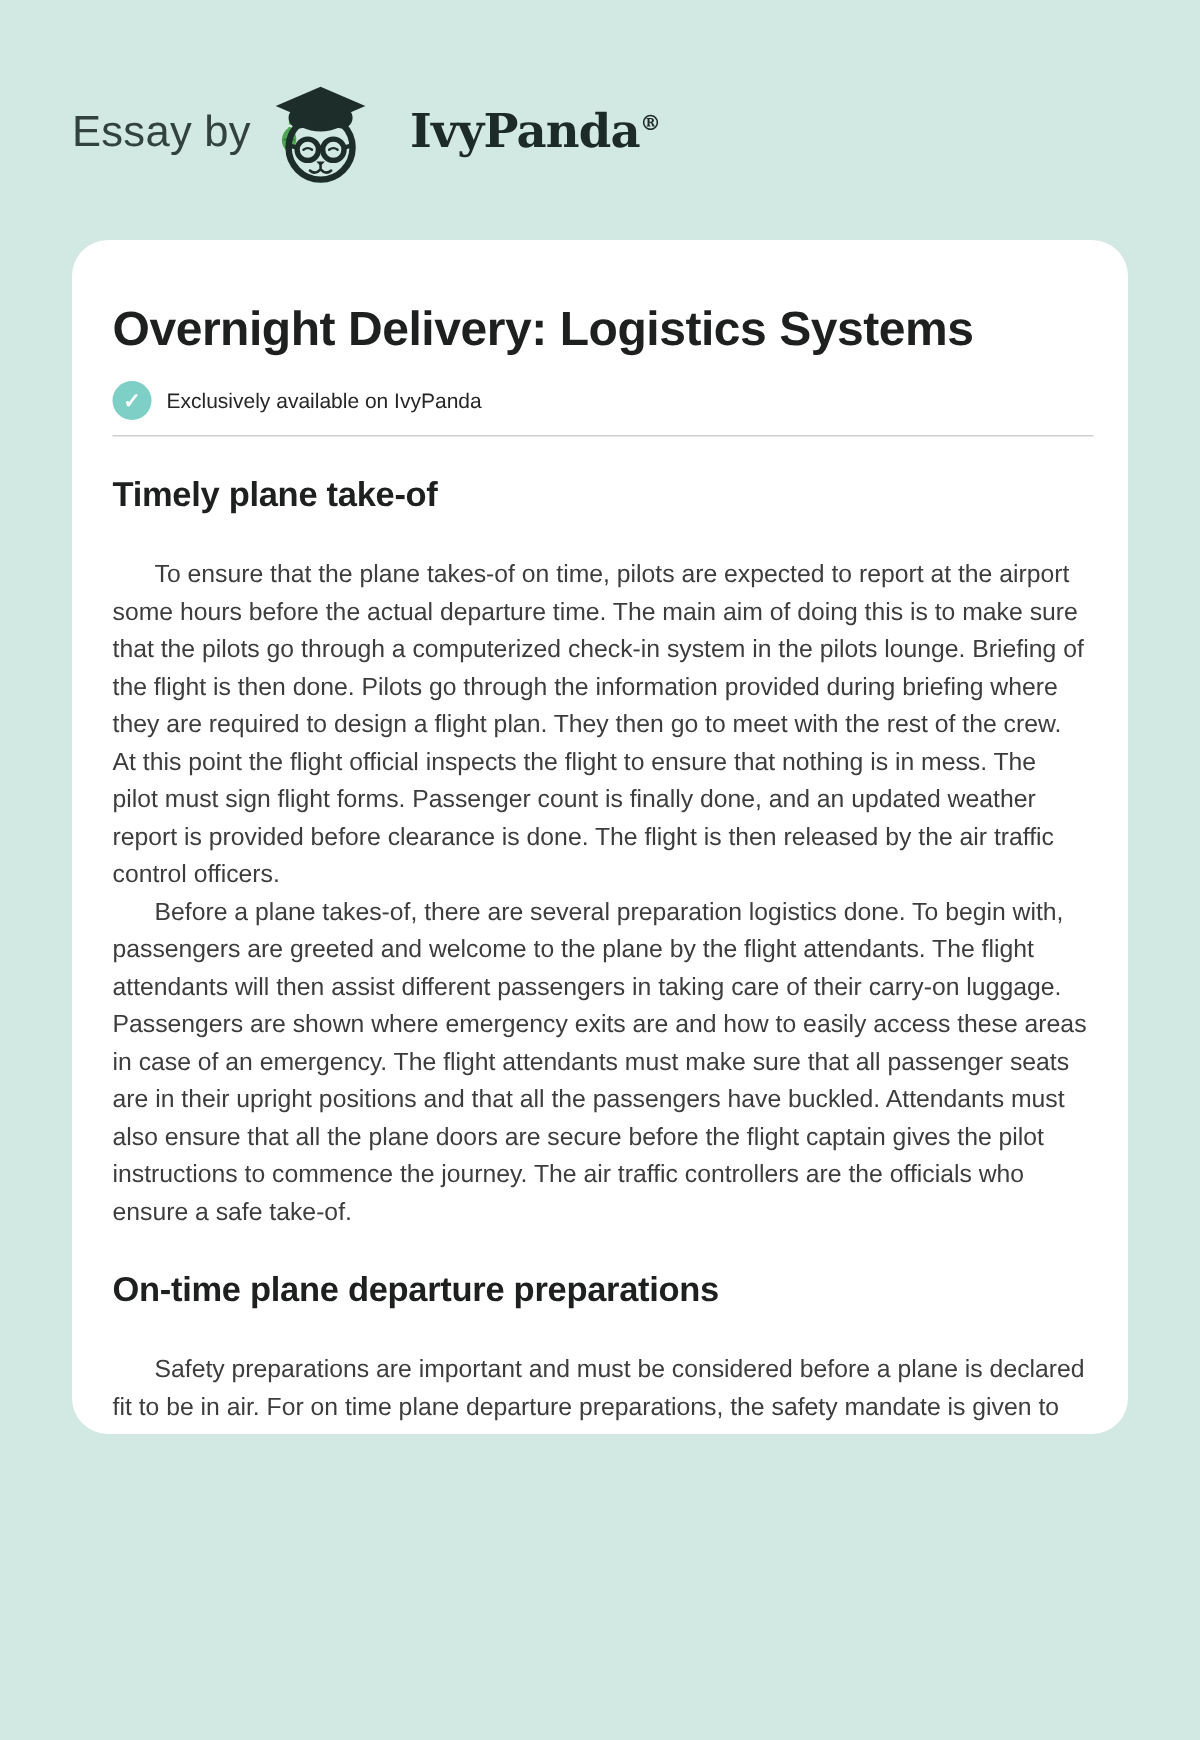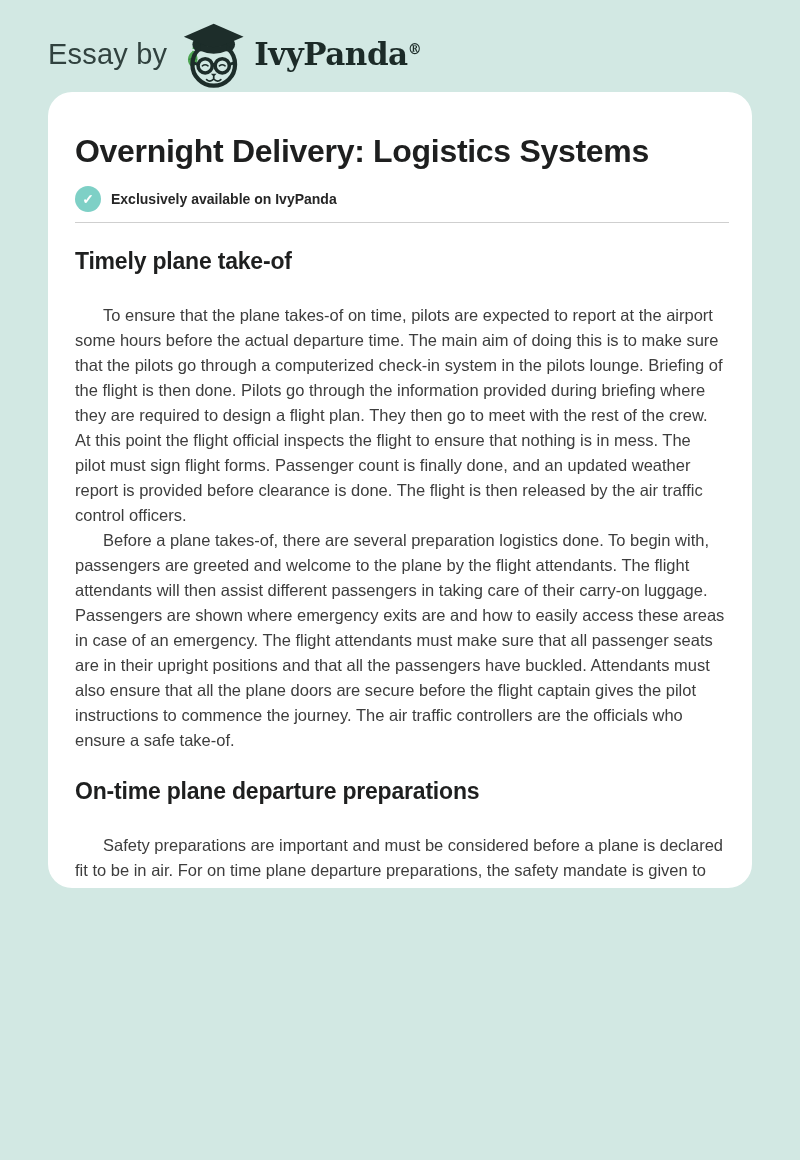--- a/index.html
+++ b/index.html
@@ -5,35 +5,35 @@
   * { box-sizing: border-box; }
   html, body { margin: 0; padding: 0; }
   body {
     width: 800px;
     height: 1160px;
     background: #d2e8e3;
     font-family: "Liberation Sans", sans-serif;
     overflow: hidden;
   }
   .header {
-    height: 92px;
+    height: 160px;
     padding: 26px 48px 10px 48px;
     display: flex;
     align-items: center;
     gap: 14px;
   }
   .essay-by {
     font-size: 29px;
     color: #31423f;
     letter-spacing: 0.2px;
   }
   .brand-link {
     display: flex;
     align-items: center;
-    gap: 9px;
+    gap: 28px;
     text-decoration: none;
   }
   .logo { width: 64px; height: 78px; margin-top: 8px; }
   .logo svg { width: 100%; height: 100%; display: block; }
   .brand {
     font-family: "DejaVu Serif", serif;
     font-weight: 700;
     font-size: 31px;
     color: #1c2b28;
     letter-spacing: -0.5px;
@@ -69,21 +69,21 @@
     color: #ffffff;
     display: flex;
     align-items: center;
     justify-content: center;
     font-size: 14px;
     font-weight: 700;
     flex: 0 0 auto;
   }
   .badge-label {
     font-size: 14px;
-    font-weight: 700;
+    font-weight: 400;
     color: #262626;
   }
   .divider {
     border: none;
     border-top: 1px solid #cfcfcf;
     margin: 0;
   }
   h2 {
     margin: 22px 0 26px 0;
     font-size: 23px;

